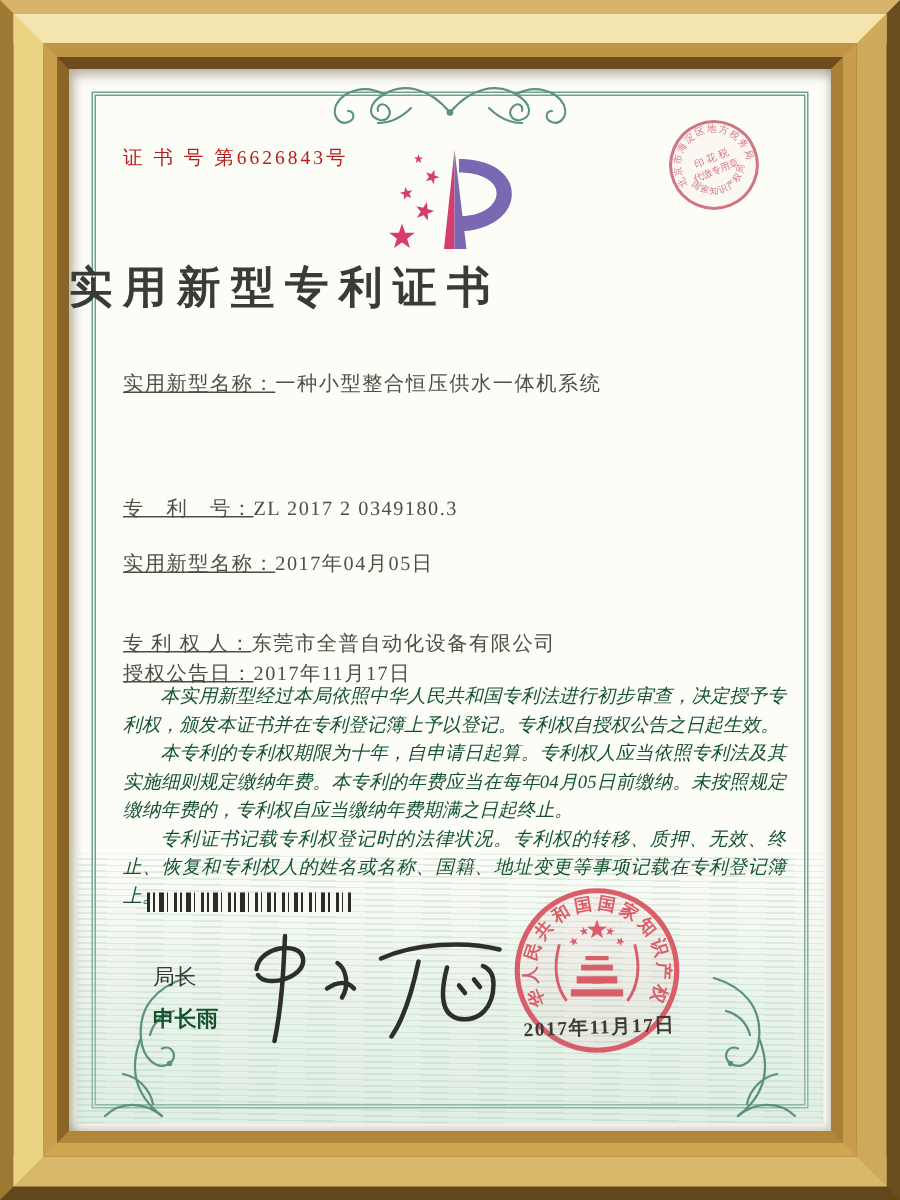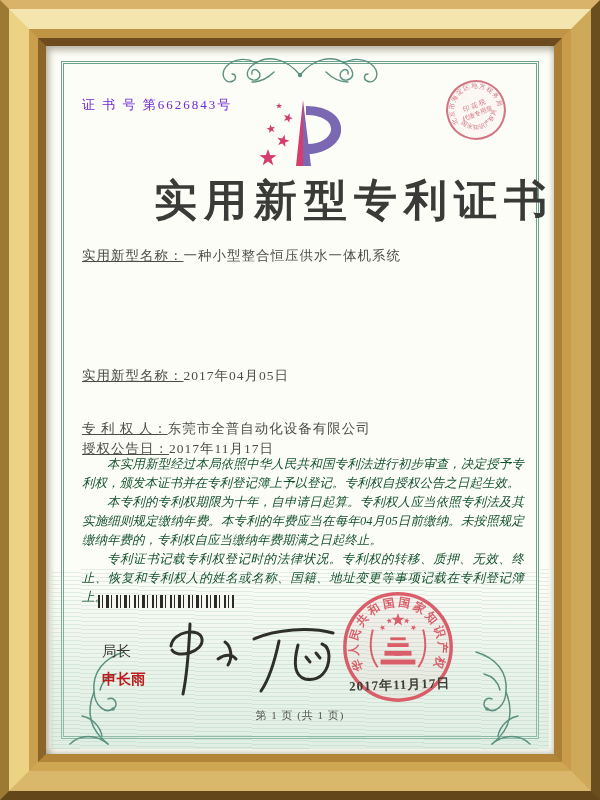--- a/index.html
+++ b/index.html
@@ -9,32 +9,32 @@
   #frame2{inset:9px;border:20px solid;border-color:#f4e4ae #cfa95a #d9b76b #ecd283;}
   #frame3{inset:29px;border:9px solid;border-color:#bf9445 #c79c4a #cfa752 #caa04e;}
   #frame4{inset:38px;border:8px solid;border-color:#6e4a1f #aa8036 #b28539 #8a6527;}
   #paper{position:absolute;inset:46px;background:#fdfdf8;box-shadow:inset 3px 4px 7px rgba(95,85,60,.45), inset -2px -3px 5px rgba(120,110,85,.25);}
   #green-border{position:absolute;inset:15px;border:3px double #57937b;opacity:.85;}
   #guilloche{position:absolute;left:5px;right:5px;bottom:5px;height:180px;
     background:
       repeating-linear-gradient(1deg, rgba(122,178,152,.20) 0 1px, rgba(122,178,152,0) 1px 4px),
       linear-gradient(180deg, rgba(205,228,214,0) 0%, rgba(198,224,208,.35) 55%, rgba(190,220,203,.45) 100%);}
   .abs{position:absolute;}
-  #cert-number{left:36px;top:50px;font-size:13px;color:#6d28d9;letter-spacing:2px;}
+  #cert-number{left:36px;top:50px;font-size:13px;color:#b91c1c;letter-spacing:2px;}
   #logo{left:200px;top:50px;width:110px;height:76px;}
-  #title{left:0;top:126px;width:100%;text-align:right;font-size:43px;font-weight:600;color:#3a3a38;letter-spacing:7px;}
+  #title{left:0;top:126px;width:100%;text-align:left;font-size:29px;font-weight:600;color:#3a3a38;letter-spacing:7px;}
   .field{left:36px;width:450px;font-size:13.5px;color:#4b4f44;letter-spacing:1px;white-space:nowrap;}
   .field .lbl{color:#4b4f44;text-decoration:underline;}
   #f0{top:201px}#f1{top:247px}#f2{top:284px}#f3{top:321px}#f4{top:374px}#f5{top:394px}
   #paras{left:36px;top:409px;width:442px;font-size:12.5px;line-height:19px;color:#14532d;text-align:justify;font-style:italic;}
   #paras p{margin:0;text-indent:2em;}
   #barcode{left:52px;top:549px;width:136px;height:13px;
     background:repeating-linear-gradient(90deg,#2a2a28 0 2px,#f7f7f2 2px 4px,#2a2a28 4px 5px,#f7f7f2 5px 8px,#2a2a28 8px 11px,#f7f7f2 11px 13px,#2a2a28 13px 14px,#f7f7f2 14px 18px);}
   #signer-title{left:56px;top:596px;font-size:14.5px;font-weight:400;color:#3a3a33;font-family:"Liberation Sans",sans-serif;}
-  #signer-name{left:56px;top:624px;font-size:14.5px;font-weight:700;color:#b91c1c;font-family:"Liberation Sans",sans-serif;}
+  #signer-name{left:56px;top:624px;font-size:14.5px;font-weight:700;color:#14532d;font-family:"Liberation Sans",sans-serif;}
   #signature{left:112px;top:566px;width:195px;height:100px;}
   #seal-bottom{left:294px;top:543px;width:116px;height:116px;opacity:.92;}
   #seal-date{left:303px;top:630px;font-size:13px;font-weight:700;color:#3c3c34;letter-spacing:1px;transform:rotate(-2deg);}
   #footer{left:0;top:662px;width:100%;text-align:center;font-size:11px;color:#55564e;letter-spacing:1px;}
   #seal-top{left:396px;top:30px;width:68px;height:68px;transform:rotate(-22deg);opacity:.85;}
   .orn{color:#5a9180;}
   #orn-top{left:168px;top:2px;width:172px;height:40px;}
   #orn-bl{left:12px;top:600px;width:72px;height:102px;}
   #orn-br{right:12px;top:600px;width:72px;height:102px;transform:scaleX(-1);}
 </style>
@@ -106,20 +106,21 @@
         </g>
       <g transform="translate(33,10) scale(0.32)">
           <polygon points="0,-10 2.35,-3.24 9.51,-3.09 3.8,1.24 5.88,8.09 0,4 -5.88,8.09 -3.8,1.24 -9.51,-3.09 -2.35,-3.24"></polygon>
         </g>
     </g>
   </svg>
 
   <div class="abs" id="title">实用新型专利证书</div>
 
   <div class="abs field" id="f0"><span class="lbl">实用新型名称：</span><span>一种小型整合恒压供水一体机系统</span></div>
+  <div class="abs field" id="f2"><span class="lbl">专　利　号：</span><span>ZL 2017 2 0349180.3</span></div>
   <div class="abs field" id="f3"><span class="lbl">实用新型名称：</span><span>2017年04月05日</span></div>
   <div class="abs field" id="f4"><span class="lbl">专 利 权 人：</span><span>东莞市全普自动化设备有限公司</span></div>
   <div class="abs field" id="f5"><span class="lbl">授权公告日：</span><span>2017年11月17日</span></div>
 
   <div class="abs" id="paras">
     <p>本实用新型经过本局依照中华人民共和国专利法进行初步审查，决定授予专利权，颁发本证书并在专利登记簿上予以登记。专利权自授权公告之日起生效。</p>
     <p>本专利的专利权期限为十年，自申请日起算。专利权人应当依照专利法及其实施细则规定缴纳年费。本专利的年费应当在每年04月05日前缴纳。未按照规定缴纳年费的，专利权自应当缴纳年费期满之日起终止。</p>
     <p>专利证书记载专利权登记时的法律状况。专利权的转移、质押、无效、终止、恢复和专利权人的姓名或名称、国籍、地址变更等事项记载在专利登记簿上。</p>
   </div>
 
@@ -186,14 +187,13 @@
     <text font-size="7.5" fill="#c95f6e" letter-spacing="1.2">
       <textPath href="#arcTopSmall" startOffset="50%" text-anchor="middle">北京市海淀区地方税务局</textPath>
     </text>
     <text font-size="7" fill="#c95f6e" letter-spacing="1">
       <textPath href="#arcBotSmall" startOffset="50%" text-anchor="middle">国家知识产权局</textPath>
     </text>
     <text x="40" y="37" font-size="8" fill="#c95f6e" text-anchor="middle">印 花 税</text>
     <text x="40" y="47" font-size="7.5" fill="#c95f6e" text-anchor="middle">代缴专用章</text>
   </svg>
 
-  <div class="abs" id="footer">第 1 页 (共 1 页)</div>
 </div>
 
 </body></html>

